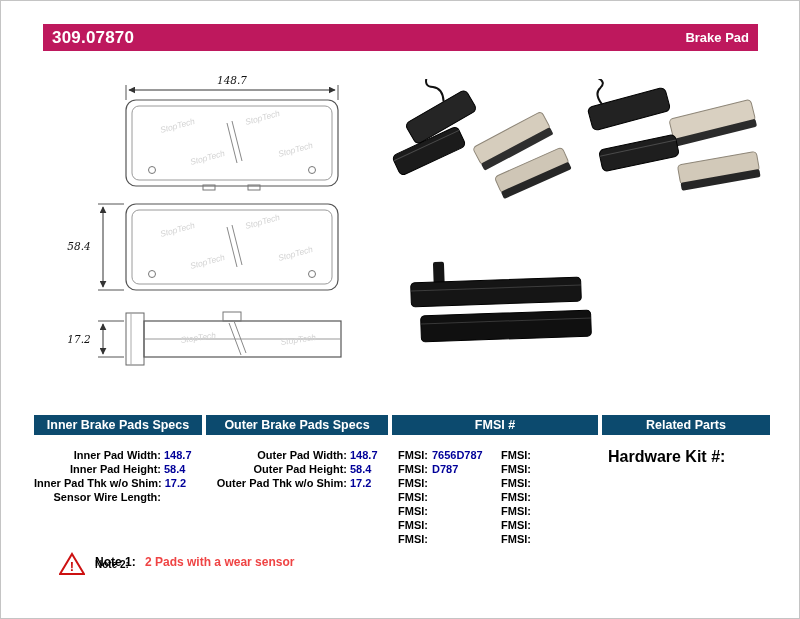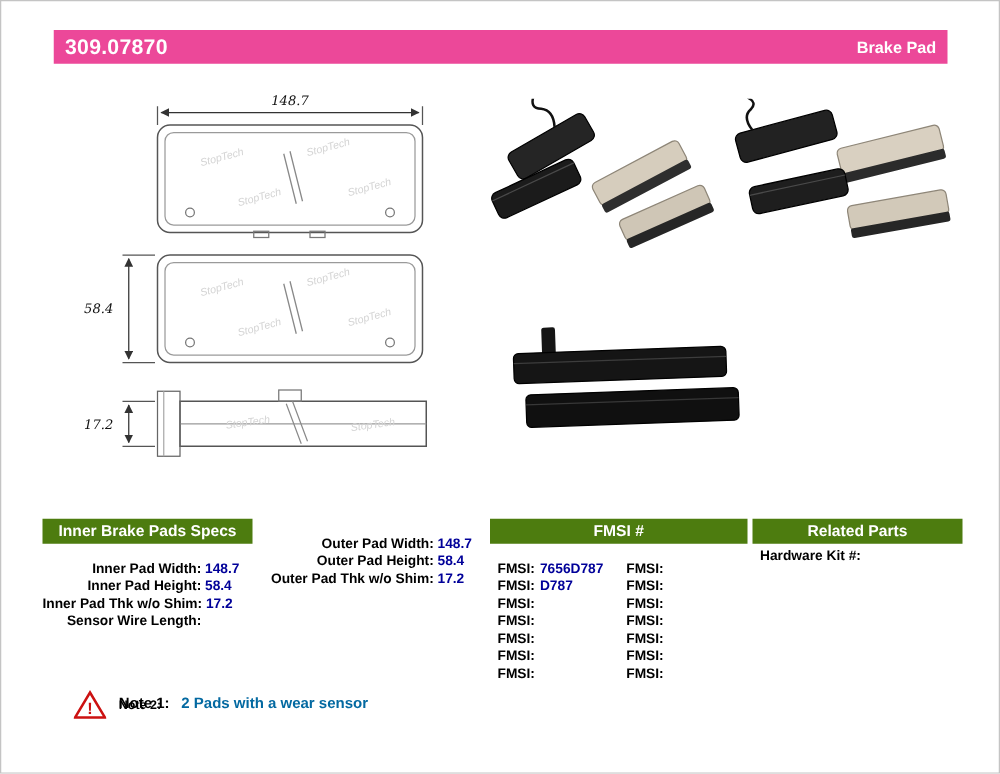--- a/index.html
+++ b/index.html
@@ -1,58 +1,58 @@
 <!DOCTYPE html>
 <html><head>
 <meta charset="utf-8">
 <style>
   * { margin:0; padding:0; box-sizing:border-box; }
   html,body { background:#ffffff; }
   body { font-family:"Liberation Sans", sans-serif; }
   .page { position:relative; width:800px; height:619px; background:#fff; border:1px solid #c4c4c4; overflow:hidden; }
 
   
-  .topbar { position:absolute; left:42px; top:23px; width:715px; height:27px; background:#ec4899;
+  .topbar { position:absolute; left:42px; top:23px; width:715px; height:27px; background:#be185d;
             color:#fff; display:flex; align-items:center; justify-content:space-between; padding:0 9px; }
   .topbar .part-number  { font-size:17px; font-weight:bold; letter-spacing:.2px; }
   .topbar .product-title{ font-size:13px; font-weight:bold; }
 
   
   .drawing { position:absolute; left:50px;  top:72px; }
   .photos  { position:absolute; left:390px; top:78px; }
   .dim-text { font-family:"DejaVu Serif", serif; font-style:italic; font-size:10.5px; fill:#111; }
   .wm { font-family:"Liberation Sans", sans-serif; font-style:italic; font-size:8.5px; fill:#d4d4d4; }
 
   
   .specs { position:absolute; left:33px; top:414px; width:736px; display:flex; gap:4px; }
   .col-inner   { width:168px; }
   .col-outer   { width:182px; }
   .col-fmsi    { width:206px; }
   .col-related { width:168px; }
-  .spec-header { background:#4d7c0f; color:#fff; font-size:12.5px; font-weight:bold;
+  .spec-header { background:#0c4a6e; color:#fff; font-size:12.5px; font-weight:bold;
                  text-align:center; height:20px; line-height:20px; }
   .spec-rows { padding-top:13px; }
   .spec-row  { display:flex; justify-content:flex-end; align-items:baseline; font-size:11px; line-height:14px; }
   .spec-row .lbl { font-weight:bold; color:#000; white-space:nowrap; }
   .spec-row .val { color:#000099; font-weight:bold; width:38px; margin-left:3px; white-space:nowrap; }
   .fmsi-row  { display:flex; font-size:11px; line-height:14px; }
   .fmsi-cell { width:50%; display:flex; padding-left:6px; }
   .fmsi-cell .lbl { font-weight:bold; margin-right:4px; }
   .fmsi-cell .val { color:#000099; font-weight:bold;text-align:right; }
-  .rel-row { font-size:11px; line-height:14px; padding:3px 0 0 6px; display:flex; }
+  .rel-row { font-size:16px; line-height:14px; padding:15px 0 0 6px; display:flex; }
   .rel-row .lbl { font-weight:bold; margin-right:4px; }
   .rel-row .val { color:#000099; font-weight:bold; }
 
   
   .notes { position:absolute; left:58px; top:550px; width:420px; height:50px; }
   .warn  { position:absolute; left:0; top:1px; }
   .note1 { position:absolute; left:36px; top:4px;  font-size:12px; white-space:nowrap; }
   .note2 { position:absolute; left:36px; top:8px; font-size:10px; white-space:nowrap; }
   .note-label { font-weight:bold; color:#000; margin-right:6px;margin-top:29px; }
-  .note-red   { color:#0369a1; font-weight:bold; }
+  .note-red   { color:#ef4444; font-weight:bold; }
 </style>
 </head>
 <body>
 
 <div class="page">
 
   <div class="topbar">
     <span class="part-number">309.07870</span>
     <span class="product-title">Brake Pad</span>
   </div>
@@ -181,20 +181,21 @@
           <span class="val">17.2</span>
         </div>
         <div class="spec-row">
           <span class="lbl">Sensor Wire Length:</span>
           <span class="val"></span>
         </div>
       </div>
     </div>
 
     <div class="spec-col col-outer">
+      <div class="spec-header">Outer Brake Pads Specs</div>
       <div class="spec-rows">
         <div class="spec-row">
           <span class="lbl">Outer Pad Width:</span>
           <span class="val">148.7</span>
         </div>
         <div class="spec-row">
           <span class="lbl">Outer Pad Height:</span>
           <span class="val">58.4</span>
         </div>
         <div class="spec-row">

